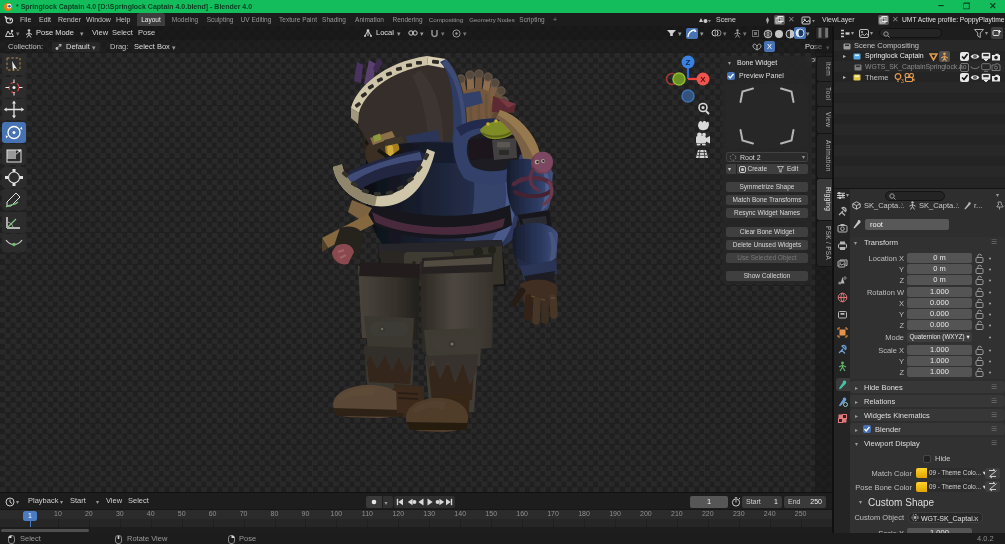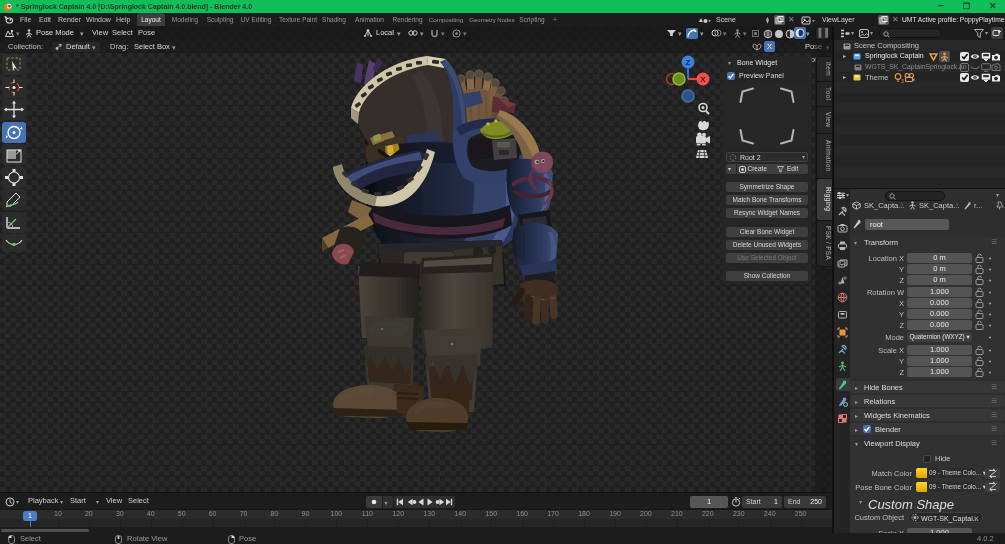--- a/index.html
+++ b/index.html
@@ -946,21 +946,21 @@
         <span class="plabel" style="left:0;top:0;width:78px;">Pose Bone Color</span>
       <div class="abs" style="left:82px;top:0px;width:11px;height:10px;background:linear-gradient(#ffd42a,#e0a400);border-radius:2px 0 0 2px;"></div>
       <div class="abs" style="left:93px;top:0px;width:48px;height:10px;background:#2c2c2c;border-radius:0 2px 2px 0;">
           <span class="abs" style="left:2px;top:0px;font-size:6.3px;color:#d5d5d5;line-height:10px;white-space:nowrap;">09 - Theme Colo... ▾</span>
         </div>
       <div class="abs" style="left:151px;top:-0.5px;width:15px;height:11px;background:#3e3e3e;border-radius:2px;"><svg width="15" height="11" viewBox="0 0 15 11">
             <path d="M4 2.5 L10 2.5 M10 2.5 l-2-1.5 M5 8.5 L11 8.5 M5 8.5 l2 1.5 M11.5 2.5 l-7 6" stroke="#ccc" fill="none"></path>
           </svg></div>
     </div>
     <span class="abs" style="left:25px;top:309px;color:#999;font-size:6px;">▾</span>
-    <span class="abs" style="left:34px;top:308px;font-size:13px;color:#dedede;font-style:italic;">Custom Shape</span>
+    <span class="abs" style="left:34px;top:308px;font-size:10px;color:#dedede;">Custom Shape</span>
     <div class="prow" style="top:323px;">
         <span class="plabel" style="left:0;top:0;width:70px;">Custom Object</span>
       <div class="abs" style="left:74px;top:-0.5px;width:75px;height:11px;background:#282828;border-radius:5px;border:1px solid #3d3d3d;box-sizing:border-box;">
         <svg class="abs" style="left:2px;top:1.5px" width="8" height="7" viewBox="0 0 8 7">
             <circle cx="4" cy="3.5" r="3" fill="none" stroke="#bbb" stroke-dasharray="1.6 1.2"></circle>
             <rect x="2.7" y="2.2" width="2.6" height="2.6" fill="#bbb"></rect>
           </svg>
         <span class="abs" style="left:12px;top:0.5px;font-size:7px;color:#e2e2e2;">WGT-SK_Captai...</span>
         <span class="abs" style="right:3px;top:0.5px;font-size:7px;color:#aaa;">✕</span>
       </div>

